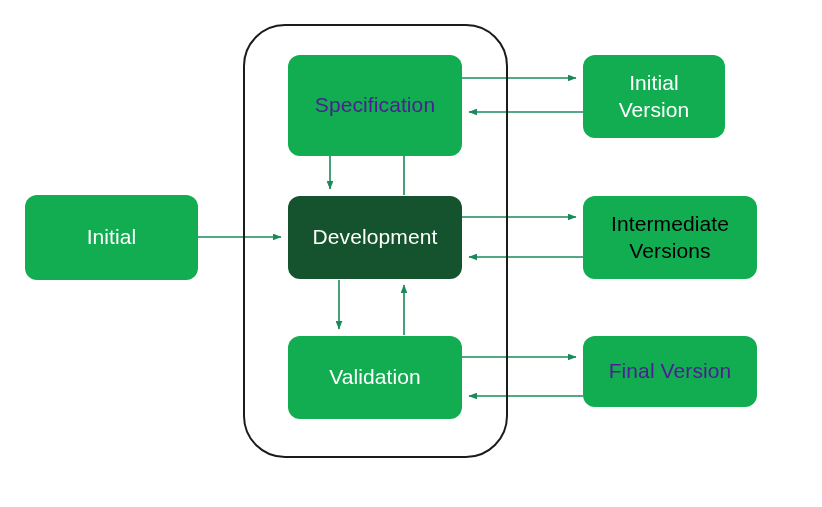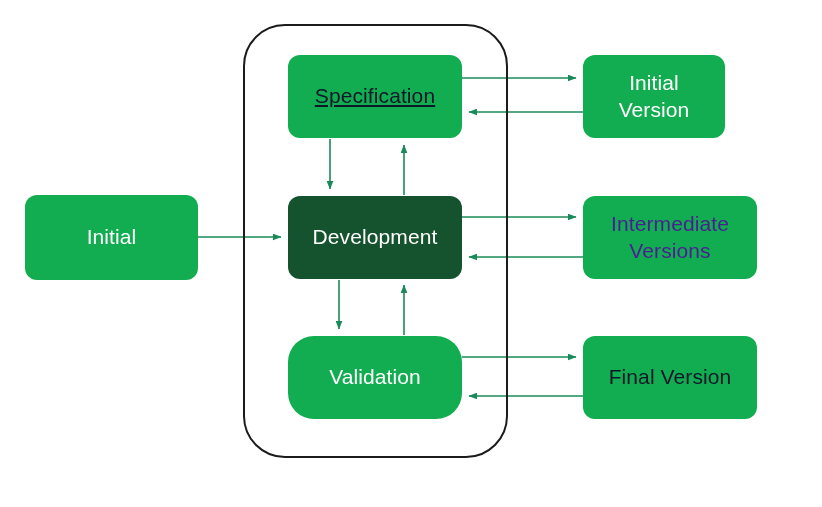--- a/index.html
+++ b/index.html
@@ -72,23 +72,23 @@
         <polyline points="583,257 469,257" fill="none" stroke="#1a8a5a" stroke-width="1.6" marker-end="url(#arrowhead)"></polyline>
         <polyline points="462,357 576,357" fill="none" stroke="#1a8a5a" stroke-width="1.6" marker-end="url(#arrowhead)"></polyline>
         <polyline points="583,396 469,396" fill="none" stroke="#1a8a5a" stroke-width="1.6" marker-end="url(#arrowhead)"></polyline>
       </g>
   </svg>
 
   <div class="group-frame" style="left: 243px; top: 24px; width: 265px; height: 434px; border-radius: 42px; border-color: rgb(27, 27, 27);"></div>
 
   <div id="node-layer">
       <div class="node" style="left: 25px; top: 195px; width: 173px; height: 85px; background: rgb(18, 173, 80); color: rgb(255, 255, 255);">Initial</div>
-      <div class="node" style="left: 288px; top: 55px; width: 174px; height: 83px; background: rgb(18, 173, 80); color: #0f172a; text-decoration: underline;">Specification</div>
+      <div class="node" style="left: 288px; top: 55px; width: 174px; height: 101px; background: rgb(18, 173, 80); color: #4c1d95;">Specification</div>
       <div class="node" style="left: 288px; top: 196px; width: 174px; height: 83px; background: #14532d; color: rgb(255, 255, 255);">Development</div>
-      <div class="node" style="left: 288px; top: 336px; width: 174px; height: 83px; background: rgb(18, 173, 80); color: rgb(255, 255, 255); border-radius: 26px;">Validation</div>
+      <div class="node" style="left: 288px; top: 336px; width: 174px; height: 83px; background: rgb(18, 173, 80); color: rgb(255, 255, 255);">Validation</div>
       <div class="node" style="left: 583px; top: 55px; width: 142px; height: 83px; background: rgb(18, 173, 80); color: rgb(255, 255, 255);">Initial
 Version</div>
-      <div class="node" style="left: 583px; top: 196px; width: 174px; height: 83px; background: rgb(18, 173, 80); color: #4c1d95;">Intermediate
+      <div class="node" style="left: 583px; top: 196px; width: 174px; height: 83px; background: rgb(18, 173, 80); color: #000000;">Intermediate
 Versions</div>
-      <div class="node" style="left: 583px; top: 336px; width: 174px; height: 83px; background: rgb(18, 173, 80); color: #0f172a;">Final Version</div>
+      <div class="node" style="left: 583px; top: 336px; width: 174px; height: 71px; background: rgb(18, 173, 80); color: #4c1d95;">Final Version</div>
     </div>
 
 </div>
 
 </body></html>

